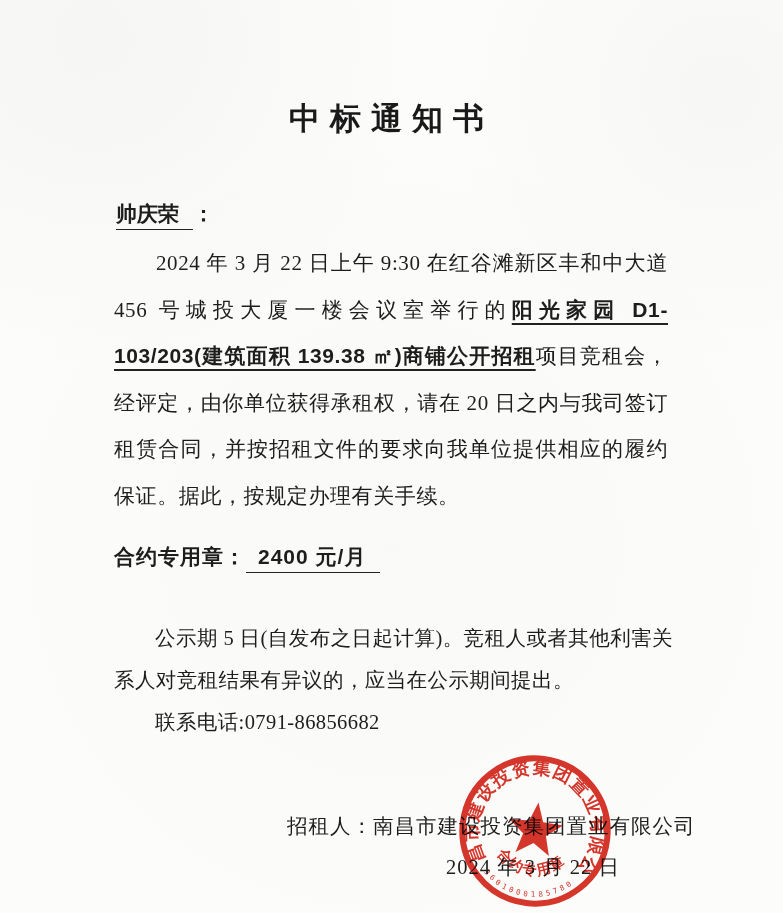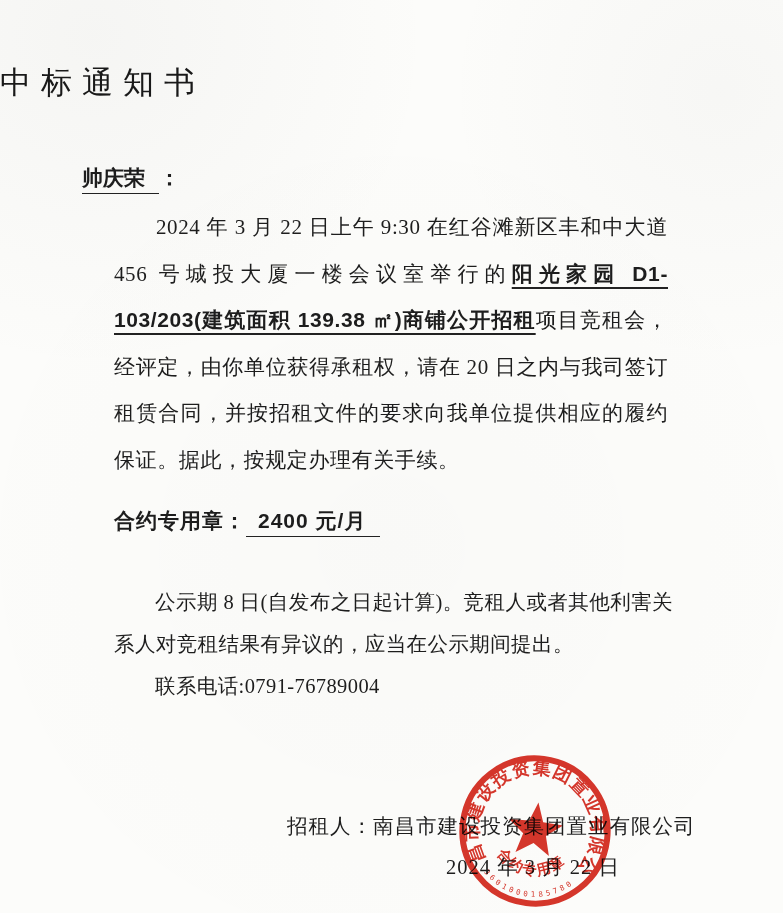--- a/index.html
+++ b/index.html
@@ -16,28 +16,29 @@
       radial-gradient(circle at 12% 4%, rgba(120,120,120,0.05), transparent 30%),
       radial-gradient(circle at 92% 10%, rgba(120,120,120,0.04), transparent 25%),
       radial-gradient(circle at 50% 60%, rgba(0,0,0,0.012), transparent 70%),
       #fcfcfa;
     overflow: hidden;
     font-family: "Liberation Serif", "DejaVu Serif", serif;
     color: #1d1d1d;
   }
   .doc-title {
     margin: 0;
-    padding-top: 62px;
+    padding-top: 98px;
+    text-align: center;
     font-size: 31px;
-    font-weight: 400;
+    font-weight: 700;
     letter-spacing: 10px;
     color: #191919;
   }
   .recipient-line {
-    margin: 60px 0 0 82px;
+    margin: 60px 0 0 116px;
     font-size: 21px;
     font-family: "Liberation Sans", "DejaVu Sans", sans-serif;
     font-weight: 700;
   }
   .recipient-name {
     display: inline-block;
     border-bottom: 1.8px solid #222;
     padding: 0 14px 1px 0;
   }
   .body-block {
@@ -136,22 +137,22 @@
     <p>
       <span>2024 年 3 月 22 日上午 9:30 在红谷滩新区丰和中大道 456 号城投大厦一楼会议室举行的</span><span class="highlight">阳光家园 D1-103/203(建筑面积 139.38 ㎡)商铺公开招租</span><span>项目竞租会，经评定，由你单位获得承租权，请在 20 日之内与我司签订租赁合同，并按招租文件的要求向我单位提供相应的履约保证。据此，按规定办理有关手续。</span>
     </p>
   </div>
 
   <div class="result-line">
     <span>合约专用章：</span><span class="result-value">2400 元/月</span>
   </div>
 
   <div class="notice-block">
-    <p class="para">公示期 8 日(自发布之日起计算)。竞租人或者其他利害关系人对竞租结果有异议的，应当在公示期间提出。</p>
-    <p class="line">联系电话:0791-76789004</p>
+    <p class="para">公示期 5 日(自发布之日起计算)。竞租人或者其他利害关系人对竞租结果有异议的，应当在公示期间提出。</p>
+    <p class="line">联系电话:0791-86856682</p>
   </div>
 
   <div class="footer-issuer">
     <span>招租人：</span><span>南昌市建设投资集团置业有限公司</span>
   </div>
 
   <div class="footer-date">2024 年 3 月 22 日</div>
 
   <svg class="stamp" viewBox="0 0 160 160" xmlns="http://www.w3.org/2000/svg" aria-hidden="true">
     <defs>

